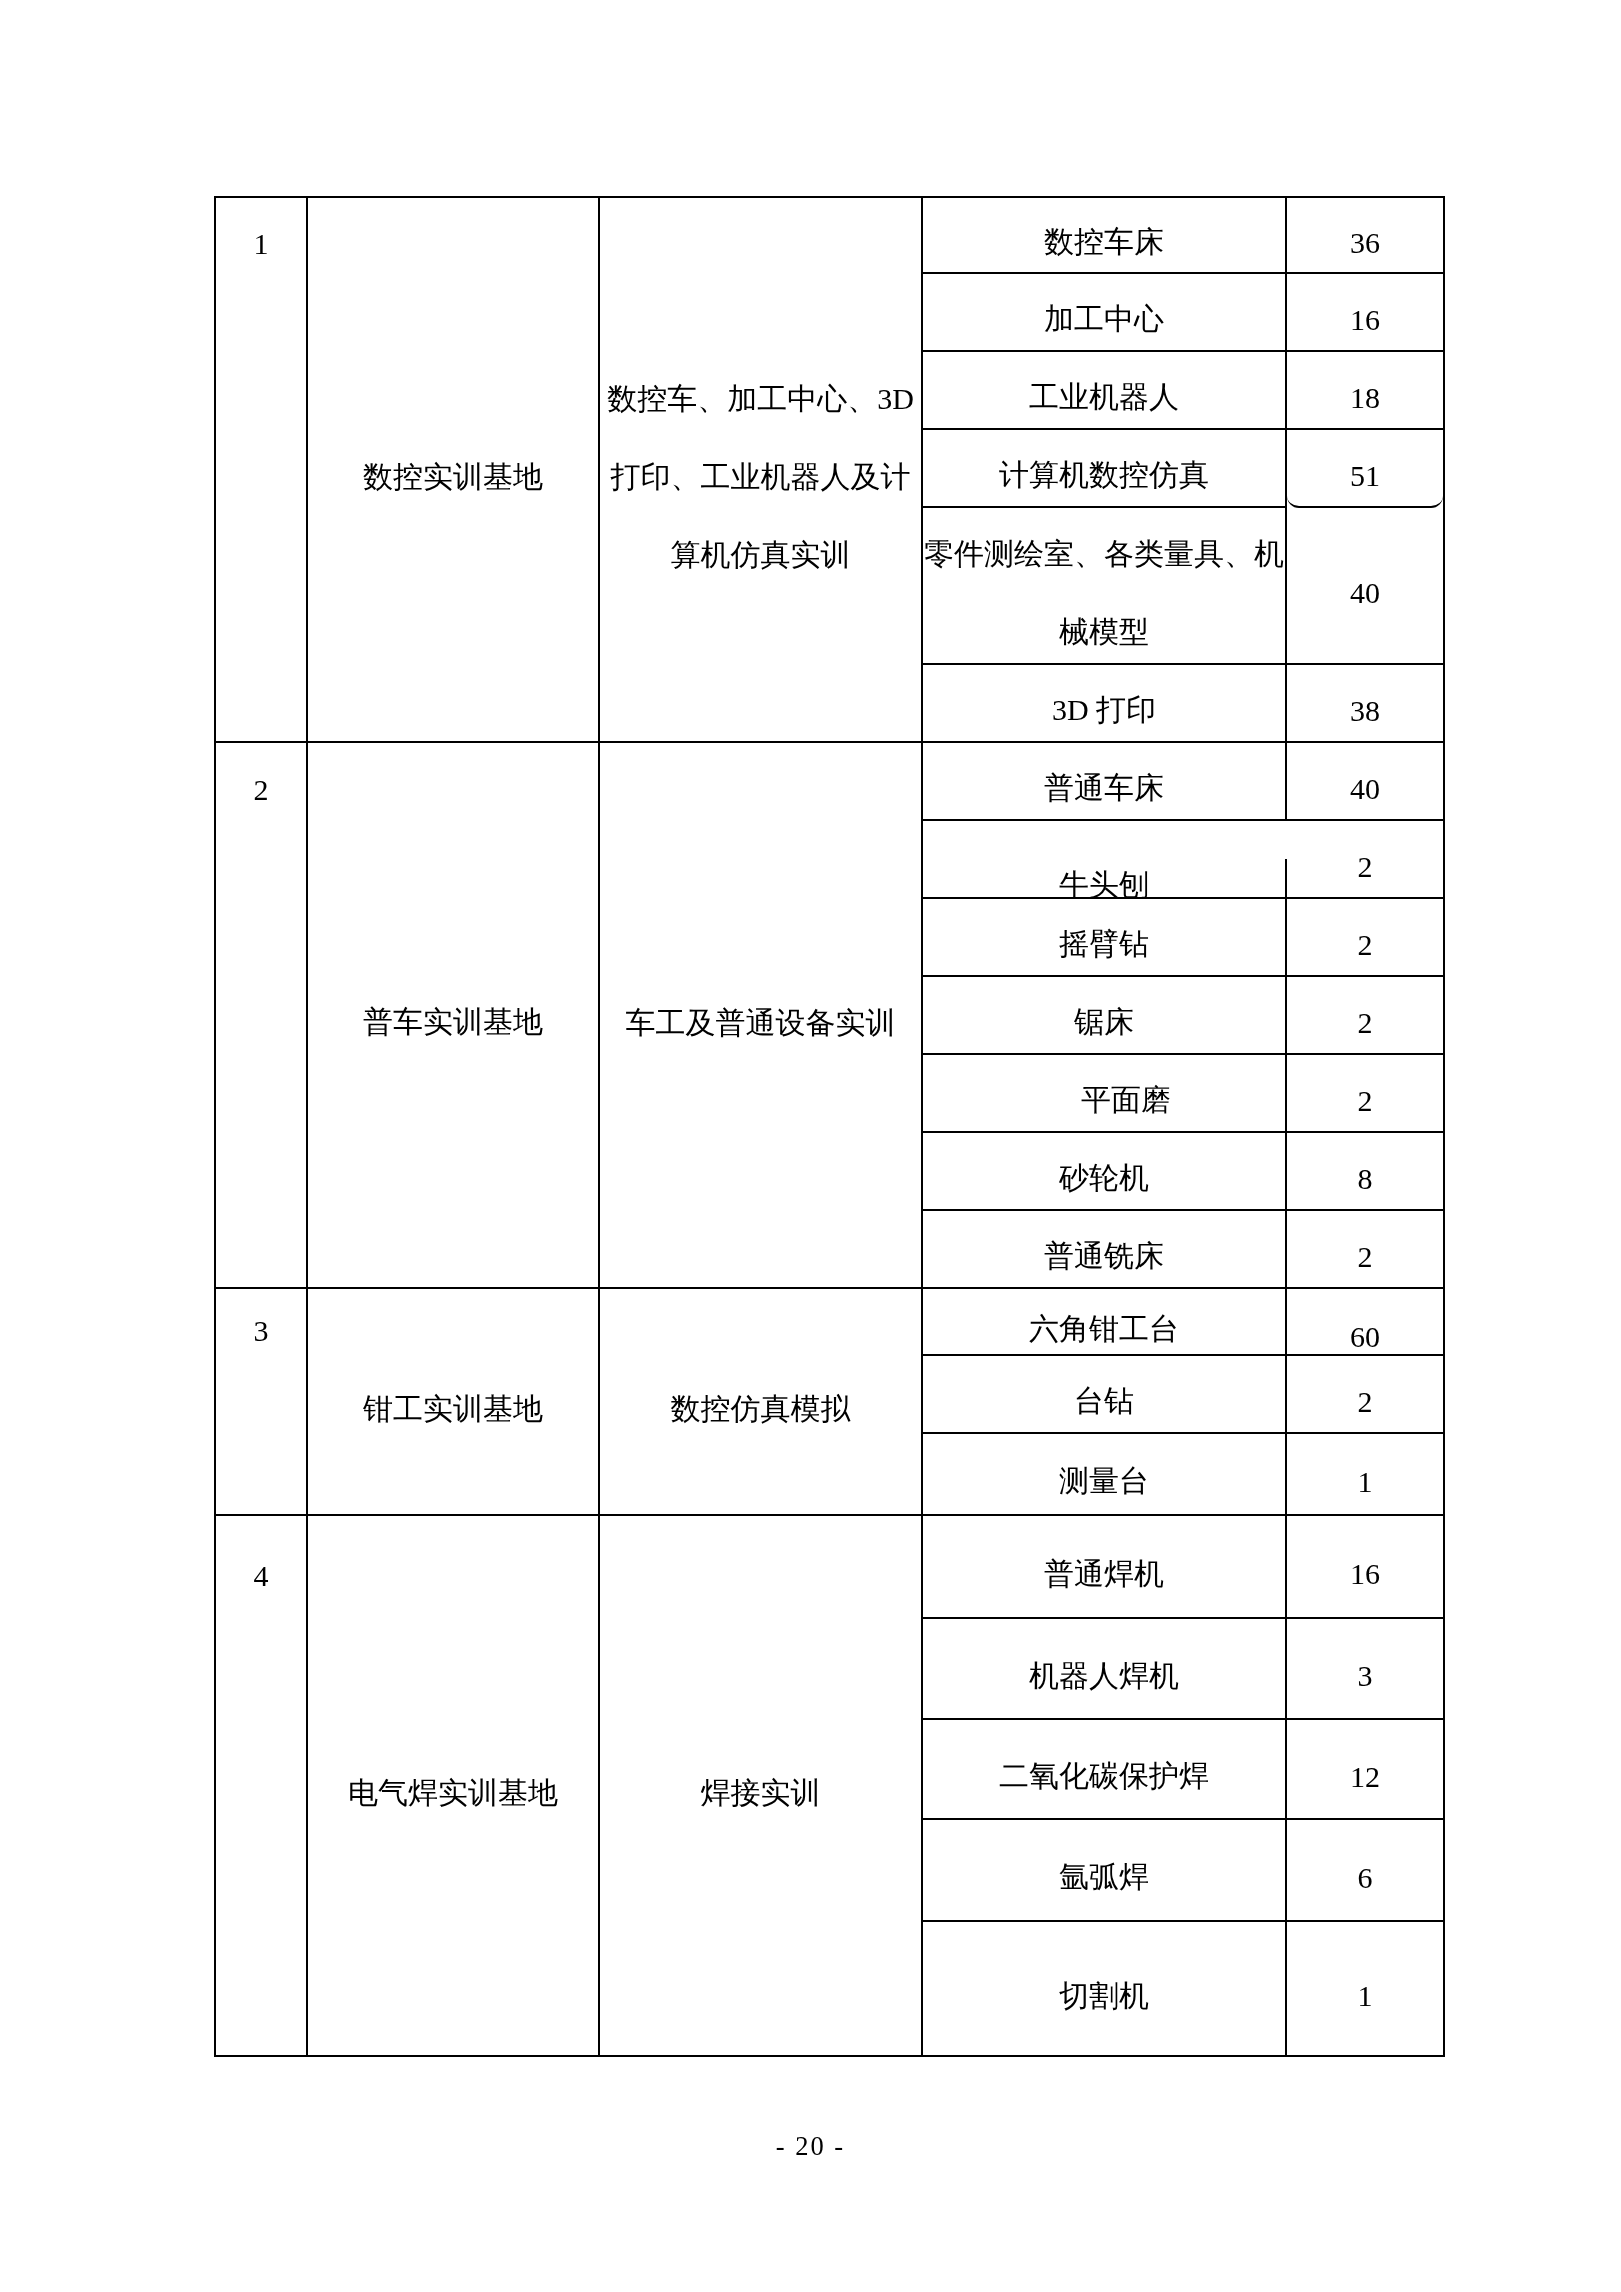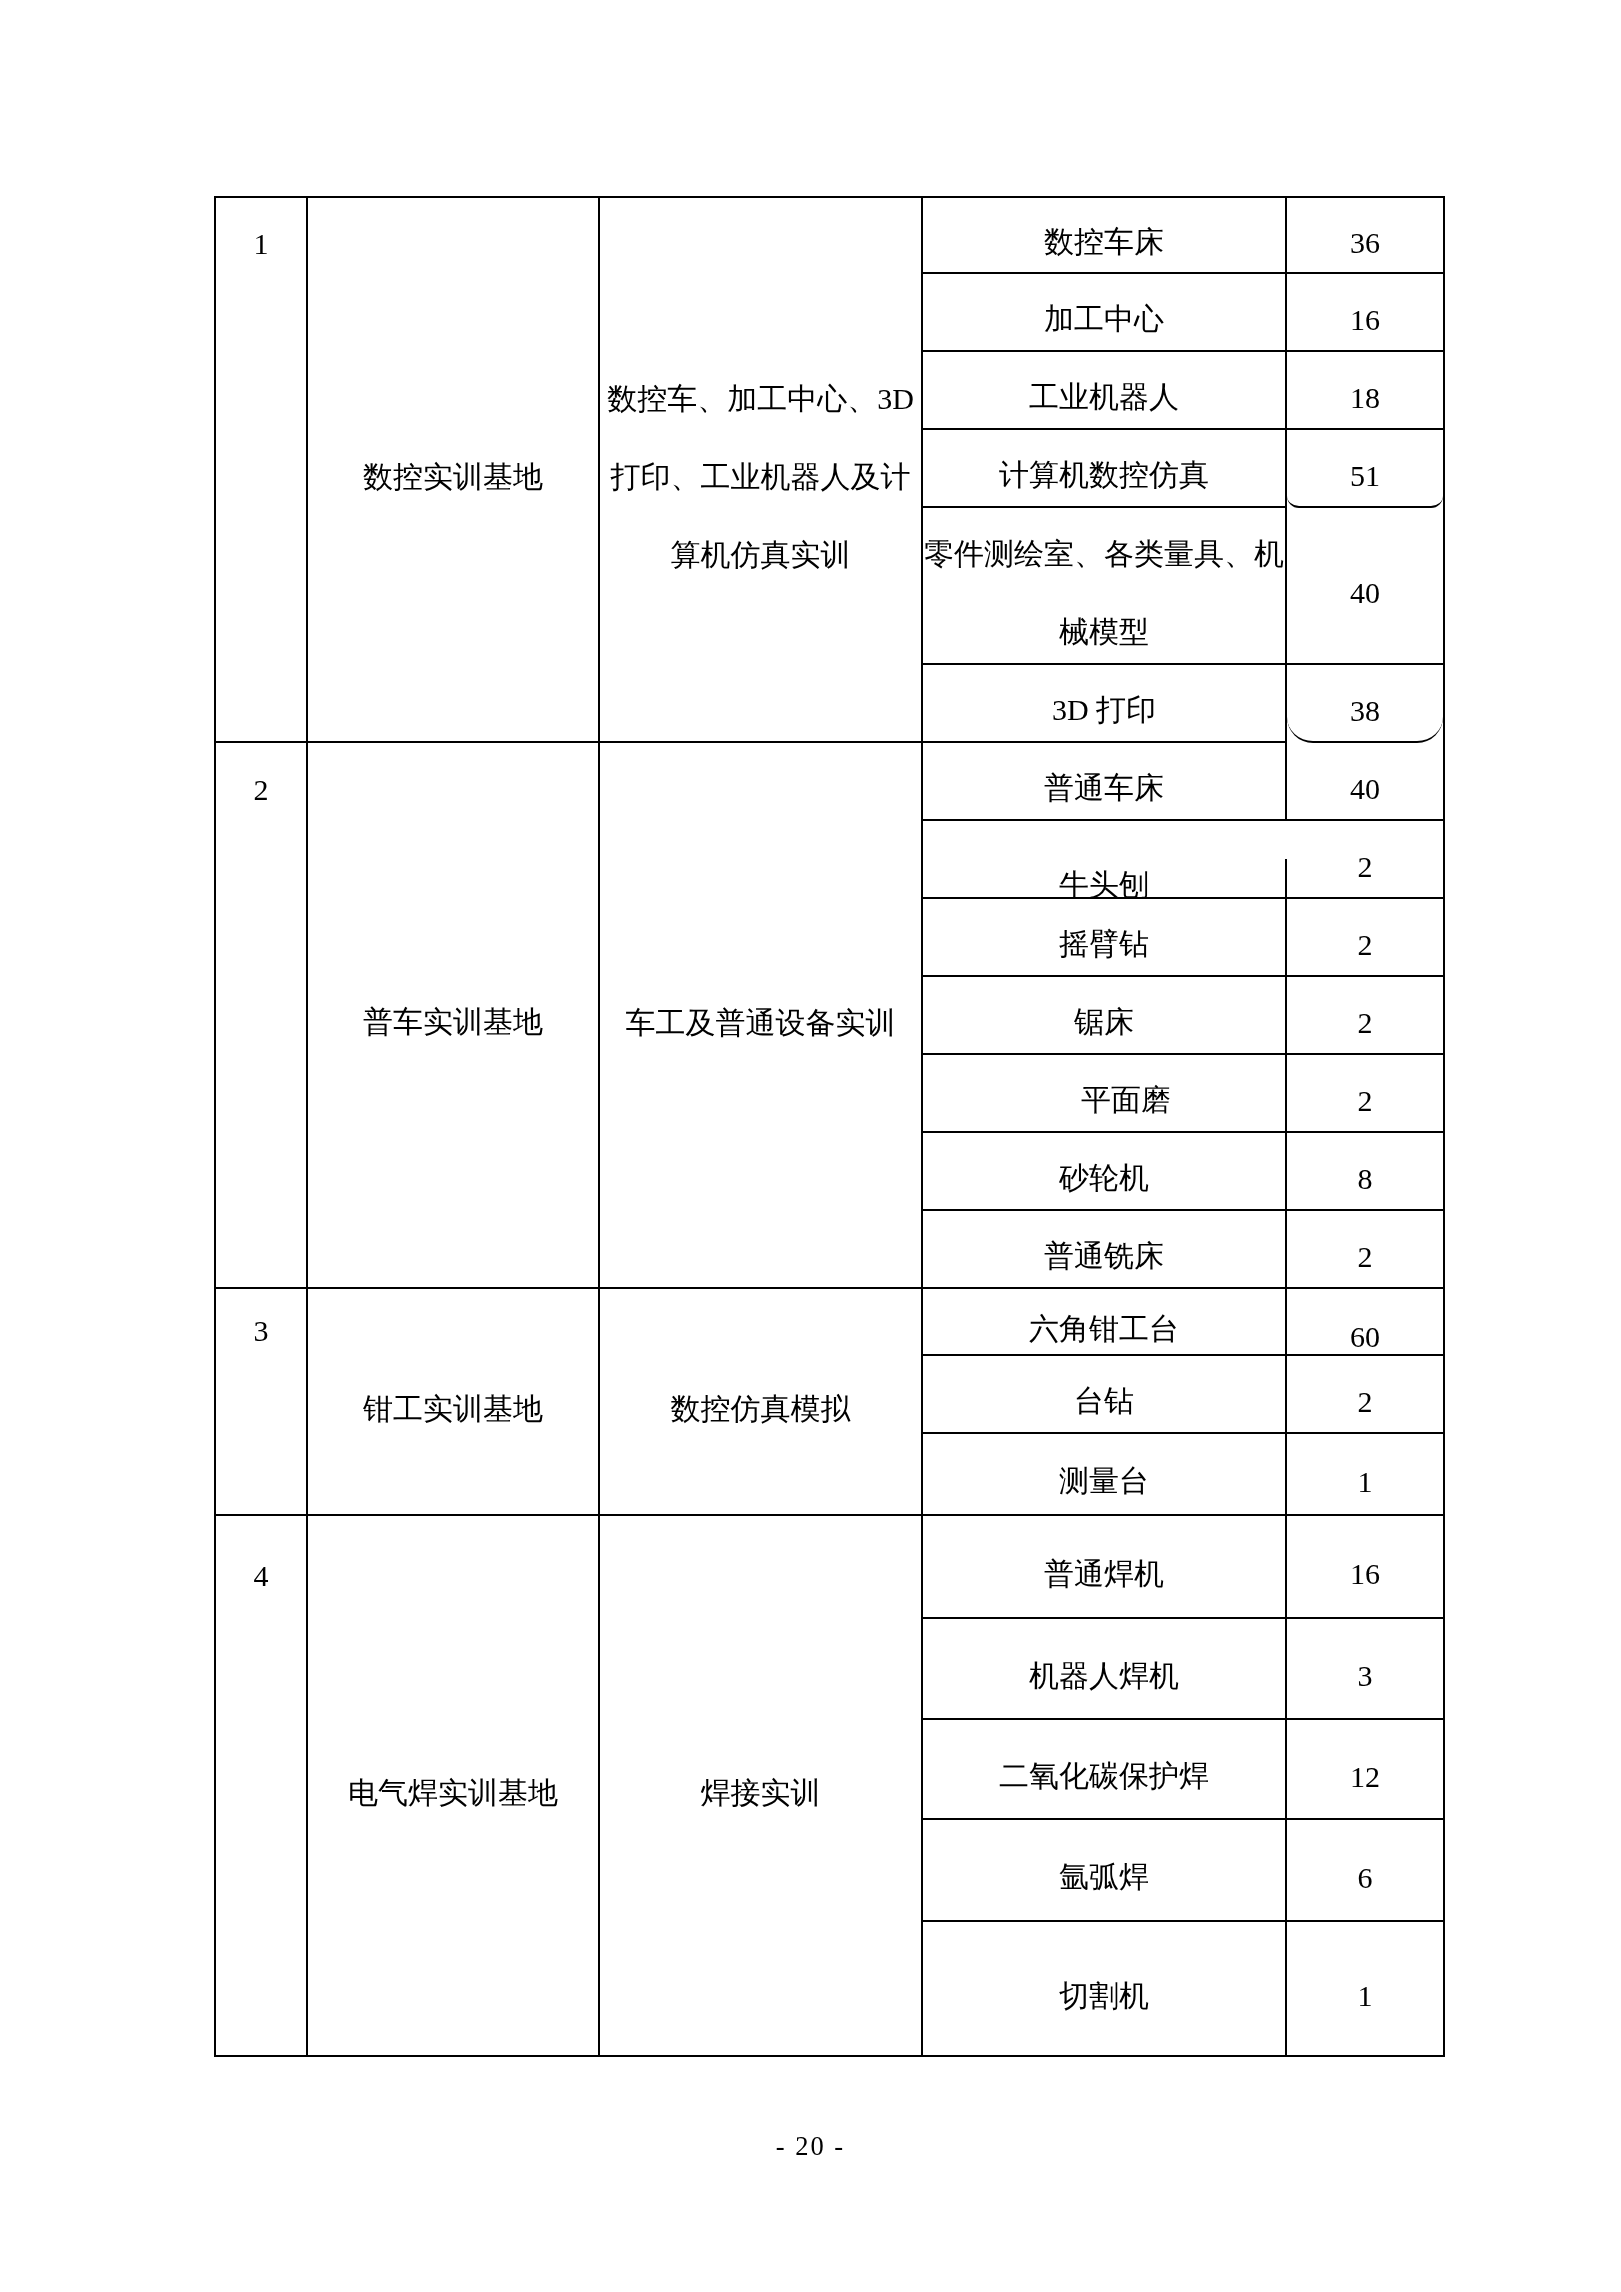--- a/index.html
+++ b/index.html
@@ -105,21 +105,21 @@
           <div class="line">零件测绘室、各类量具、机</div>
           <div class="line">械模型</div>
         </div>
       </div>
       <div class="cell no-right" style="grid-area: 5 / 5 / span 1;">
         <span class="txt">40</span>
       </div>
       <div class="cell" style="grid-area: 6 / 4 / span 1;">
         <span class="txt">3D 打印</span>
       </div>
-      <div class="cell no-right" style="grid-area: 6 / 5 / span 1; border-radius: 26px;">
+      <div class="cell no-right" style="grid-area: 6 / 5 / span 1;">
         <span class="txt">38</span>
       </div>
       <div class="cell index-cell" style="grid-area: 7 / 1 / span 7;">
         <span class="txt" style="line-height: 78px;">2</span>
       </div>
       <div class="cell" style="grid-area: 7 / 2 / span 7;">
         <span class="txt">普车实训基地</span>
       </div>
       <div class="cell" style="grid-area: 7 / 3 / span 7;">
         <div class="txt lines">

